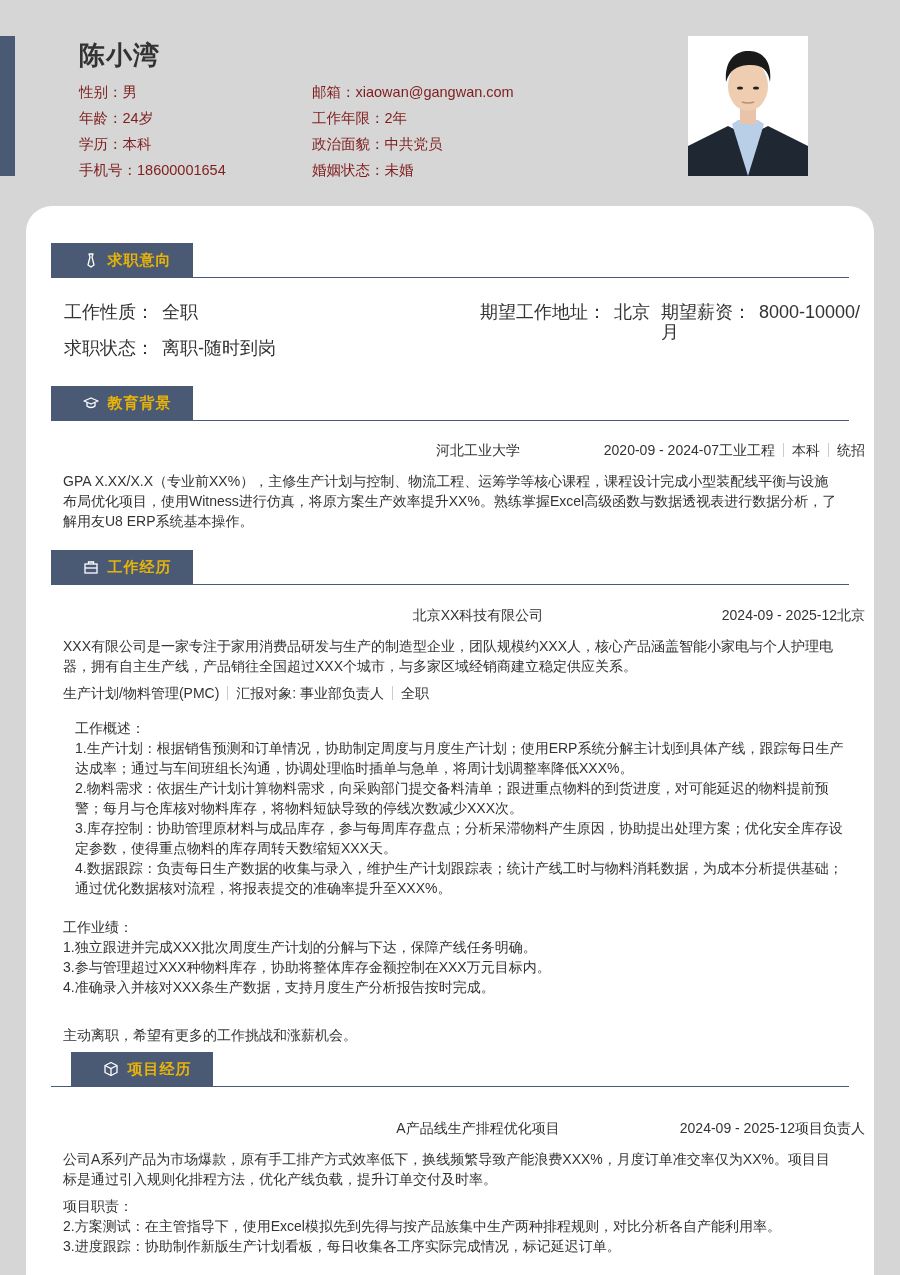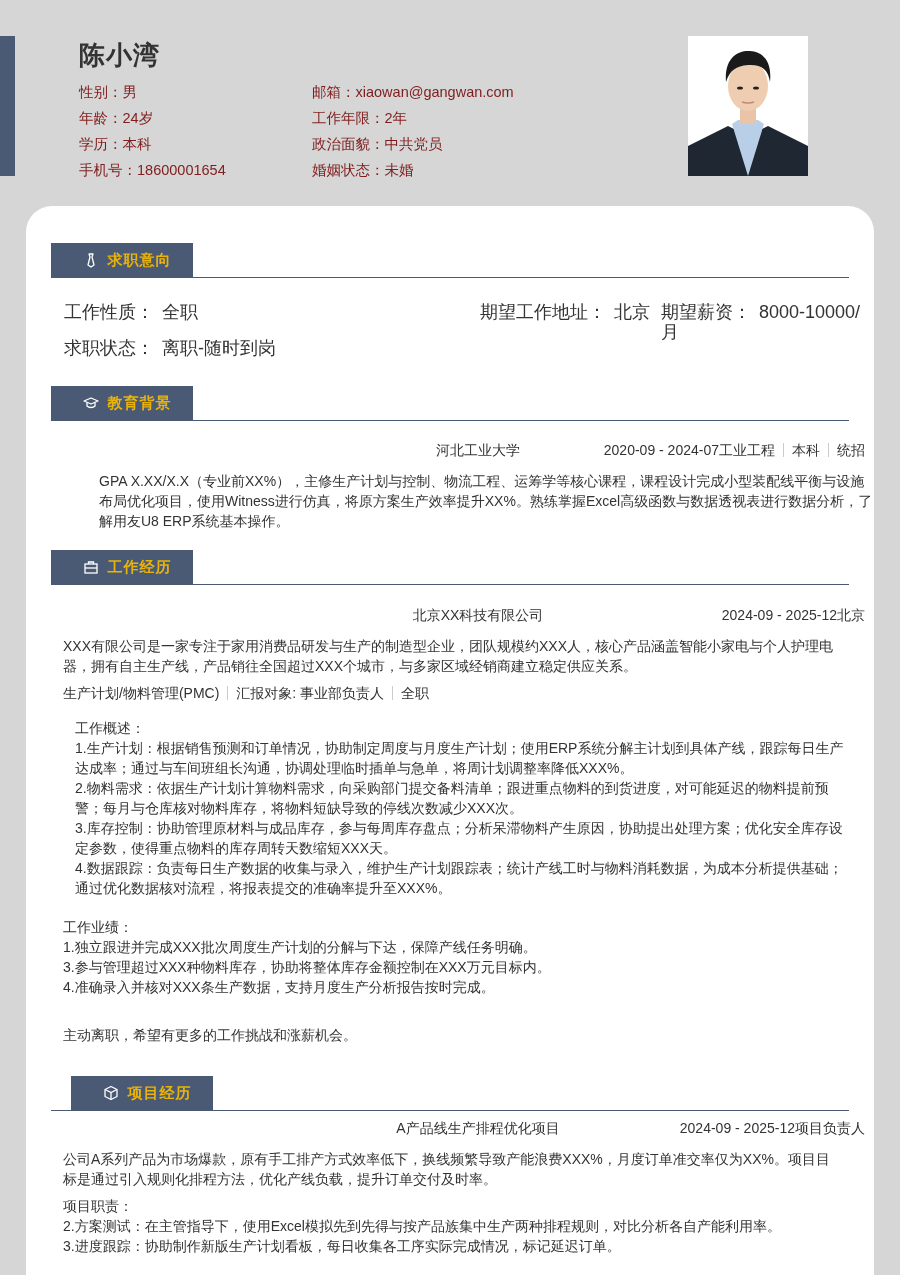--- a/index.html
+++ b/index.html
@@ -107,21 +107,21 @@
           <path d="M4 7.5 V11 C6 13 10 13 12 11 V7.5" fill="none" stroke="#fff" stroke-width="1.3"></path>
         </svg>
       <span>教育背景</span>
     </div>
   </div>
   <div class="row3" style="top:234px;">
     <span>2020-09 - 2024-07</span>
     <span class="mid">河北工业大学</span>
     <span><span>工业工程</span><span class="sep"></span><span>本科</span><span class="sep"></span><span>统招</span></span>
   </div>
-  <div class="para" style="top:265px;margin-left:36px;">GPA X.XX/X.X（专业前XX%），主修生产计划与控制、物流工程、运筹学等核心课程，课程设计完成小型装配线平衡与设施布局优化项目，使用Witness进行仿真，将原方案生产效率提升XX%。熟练掌握Excel高级函数与数据透视表进行数据分析，了解用友U8 ERP系统基本操作。</div>
+  <div class="para" style="top:265px;">GPA X.XX/X.X（专业前XX%），主修生产计划与控制、物流工程、运筹学等核心课程，课程设计完成小型装配线平衡与设施布局优化项目，使用Witness进行仿真，将原方案生产效率提升XX%。熟练掌握Excel高级函数与数据透视表进行数据分析，了解用友U8 ERP系统基本操作。</div>
 
   <div class="section-head" style="top:344px;">
     <div class="tab">
       <svg viewBox="0 0 16 16">
           <rect x="2" y="5" width="12" height="9" fill="none" stroke="#fff" stroke-width="1.3"></rect>
           <path d="M5.5 5 V3 H10.5 V5" fill="none" stroke="#fff" stroke-width="1.3"></path>
           <path d="M2 9 H14" stroke="#fff" stroke-width="1.3"></path>
         </svg>
       <span>工作经历</span>
     </div>
@@ -143,21 +143,21 @@
     <div>4.数据跟踪：负责每日生产数据的收集与录入，维护生产计划跟踪表；统计产线工时与物料消耗数据，为成本分析提供基础；通过优化数据核对流程，将报表提交的准确率提升至XXX%。</div>
   </div>
   <div class="para" style="top:711px;">
     <div>工作业绩：</div>
     <div>1.独立跟进并完成XXX批次周度生产计划的分解与下达，保障产线任务明确。</div>
     <div>3.参与管理超过XXX种物料库存，协助将整体库存金额控制在XXX万元目标内。</div>
     <div>4.准确录入并核对XXX条生产数据，支持月度生产分析报告按时完成。</div>
   </div>
   <div class="para" style="top:819px;">主动离职，希望有更多的工作挑战和涨薪机会。</div>
 
-  <div class="section-head" style="top:870px;padding-left:20px;">
+  <div class="section-head" style="top:846px;padding-left:20px;">
     <div class="tab">
       <svg viewBox="0 0 16 16">
           <path d="M8 1.5 L14 4.5 V11.5 L8 14.5 L2 11.5 V4.5 Z" fill="none" stroke="#fff" stroke-width="1.3" stroke-linejoin="round"></path>
           <path d="M2 4.5 L8 7.5 L14 4.5 M8 7.5 V14.5" fill="none" stroke="#fff" stroke-width="1.3"></path>
         </svg>
       <span>项目经历</span>
     </div>
   </div>
   <div class="row3" style="top:912px;">
     <span>2024-09 - 2025-12</span>

